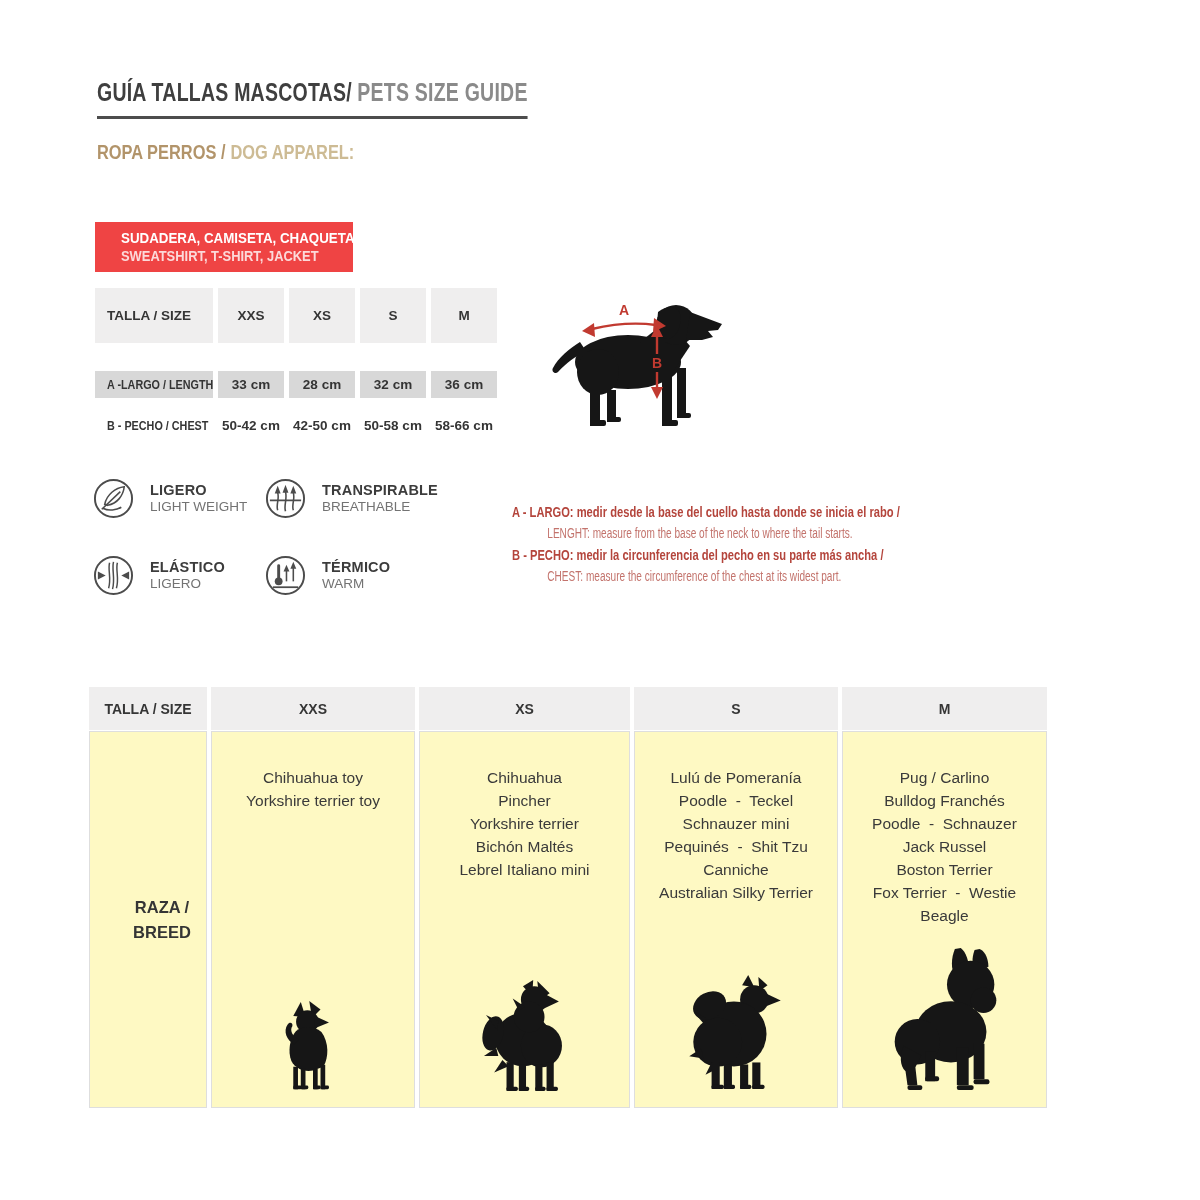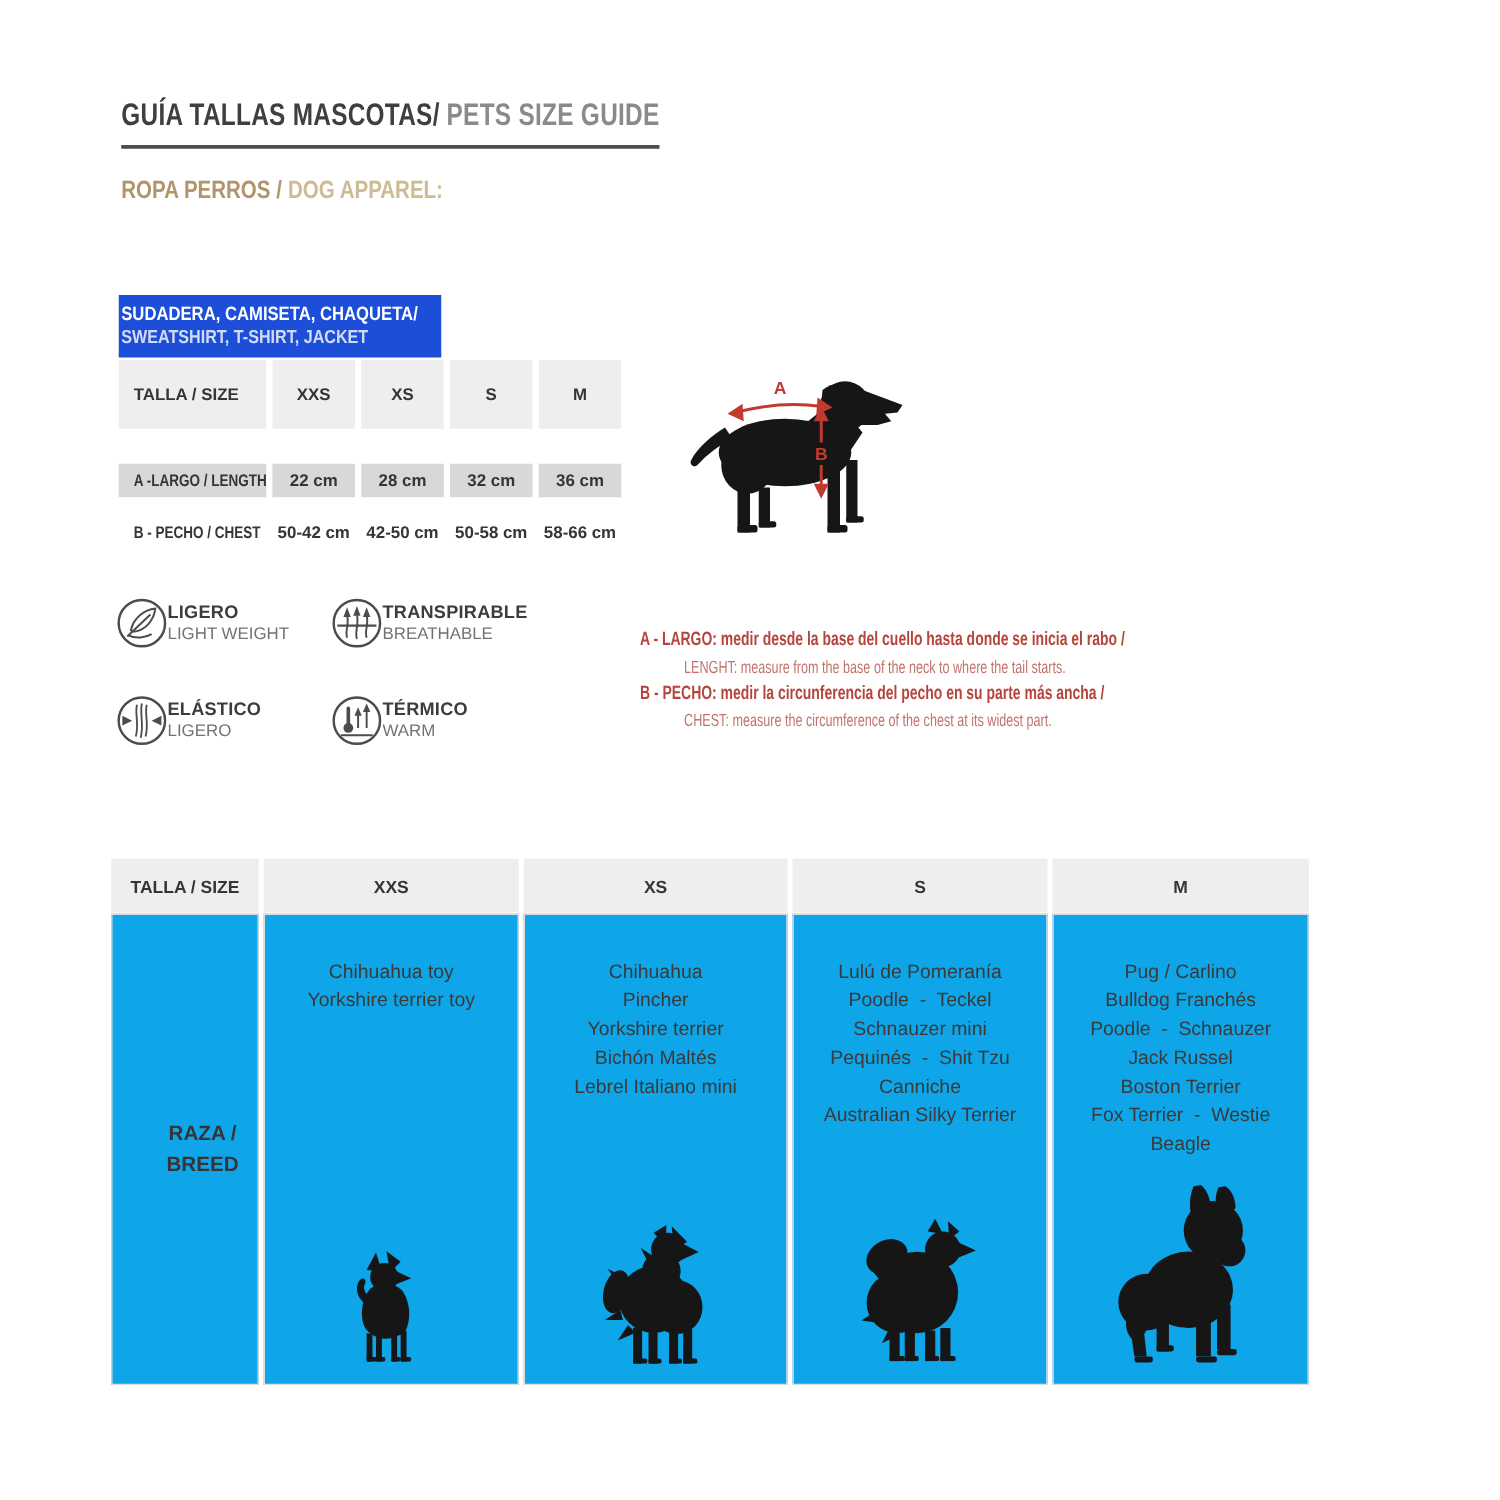--- a/index.html
+++ b/index.html
@@ -13,61 +13,61 @@
                border-bottom:3px solid #4d4d4d;padding-bottom:9px;white-space:nowrap;}
   .title-es{font-size:25px;font-weight:bold;color:#3f3f3f;letter-spacing:.3px;}
   .title-en{font-size:25px;font-weight:bold;color:#8a8a8a;margin-left:7px;letter-spacing:.3px;}
 
   .subtitle{position:absolute;left:97px;top:141px;white-space:nowrap;}
   .subtitle-inner{display:inline-block;transform:scaleX(.82);transform-origin:0 0;}
   .sub-es{font-size:20px;font-weight:bold;color:#b2946a;}
   .sub-en{font-size:20px;font-weight:bold;color:#cdbb94;margin-left:6px;}
 
   
-  .category-box{position:absolute;left:95px;top:236px;width:258px;height:50px;
-                background:#1d4ed8;box-sizing:border-box;padding:7px 2px;}
+  .category-box{position:absolute;left:95px;top:222px;width:258px;height:50px;
+                background:#ef4444;box-sizing:border-box;padding:7px 26px;}
   .cat-inner{display:inline-block;transform:scaleX(.86);transform-origin:0 0;white-space:nowrap;}
   .cat-line1{font-size:15.5px;font-weight:bold;color:#ffffff;line-height:18px;}
   .cat-line2{font-size:15px;font-weight:bold;color:rgba(255,255,255,.8);line-height:17px;}
 
   
   .size-table{position:absolute;left:95px;top:288px;display:grid;
               grid-template-columns:118px 66px 66px 66px 66px;column-gap:5px;
               grid-auto-rows:55px;font-size:13.5px;font-weight:bold;color:#353535;}
   .st-cell{display:flex;align-items:center;justify-content:center;}
   .st-label{justify-content:flex-start;padding-left:12px;}
   .r-h{background:#efeeee;}
   .r-a{background:#d8d8d8;margin-top:28px;}
   .r-b{background:#ffffff;}
 
   
   .measure-dog{position:absolute;left:550px;top:296px;width:182px;height:146px;}
 
   
   .features{position:absolute;left:93px;top:478px;display:grid;
             grid-template-columns:172px 172px;row-gap:32px;}
-  .feature{display:flex;gap:0;align-items:flex-start;}
+  .feature{display:flex;gap:16px;align-items:flex-start;}
   .f-icon{flex:0 0 41px;}
   .f-text{padding-top:4px;}
   .f-name{font-size:14.5px;font-weight:bold;color:#3c3c3c;line-height:17px;letter-spacing:.2px;}
   .f-en{font-size:13.5px;color:#737373;line-height:16px;}
 
   
   .notes{position:absolute;left:512px;top:501px;width:620px;
          transform:scaleX(.72);transform-origin:0 0;}
   .note-es{color:#b4453c;font-weight:bold;font-size:15.5px;line-height:21.5px;white-space:nowrap;}
   .note-en{color:#c3736c;font-size:14px;line-height:21.5px;margin-left:49px;white-space:nowrap;}
 
   
   .breed-table{position:absolute;left:89px;top:687px;width:958px;}
   .bt-row{display:grid;grid-template-columns:118px 204px 211px 204px 205px;column-gap:4px;}
   .bt-hcell{background:#efeeee;height:43px;display:flex;align-items:center;justify-content:center;
             font-weight:bold;font-size:14px;color:#353535;}
   .bt-body{margin-top:1px;}
-  .bt-cell{height:377px;border:1px solid #dedede;background:#0ea5e9;position:relative;box-sizing:border-box;}
+  .bt-cell{height:377px;border:1px solid #dedede;background:#fef9c3;position:relative;box-sizing:border-box;}
   .bt-label-cell{display:flex;align-items:center;justify-content:center;padding-left:28px;}
   .raza{font-weight:bold;font-size:16.5px;line-height:25px;text-align:center;white-space:pre-line;color:#353535;}
   .breeds{margin-top:34px;text-align:center;font-size:15.5px;line-height:23px;color:#3a3a3a;
           white-space:pre-wrap;}
   .dog{position:absolute;bottom:12px;left:50%;transform:translateX(-50%);}
 </style>
 </head>
 <body>
 
 <div class="canvas">
@@ -94,21 +94,21 @@
   <div class="size-table">
     <div class="st-cell st-label r-h">TALLA /  SIZE</div>
     <div class="st-cell r-h">XXS</div>
     <div class="st-cell r-h">XS</div>
     <div class="st-cell r-h">S</div>
     <div class="st-cell r-h">M</div>
 
     <div class="st-cell st-label r-a">
         <span class="cond">A -LARGO / LENGTH</span>
       </div>
-    <div class="st-cell r-a">22 cm</div>
+    <div class="st-cell r-a">33 cm</div>
     <div class="st-cell r-a">28 cm</div>
     <div class="st-cell r-a">32 cm</div>
     <div class="st-cell r-a">36 cm</div>
 
     <div class="st-cell st-label r-b">
         <span class="cond">B - PECHO / CHEST</span>
       </div>
     <div class="st-cell r-b">50-42 cm</div>
     <div class="st-cell r-b">42-50 cm</div>
     <div class="st-cell r-b">50-58 cm</div>

